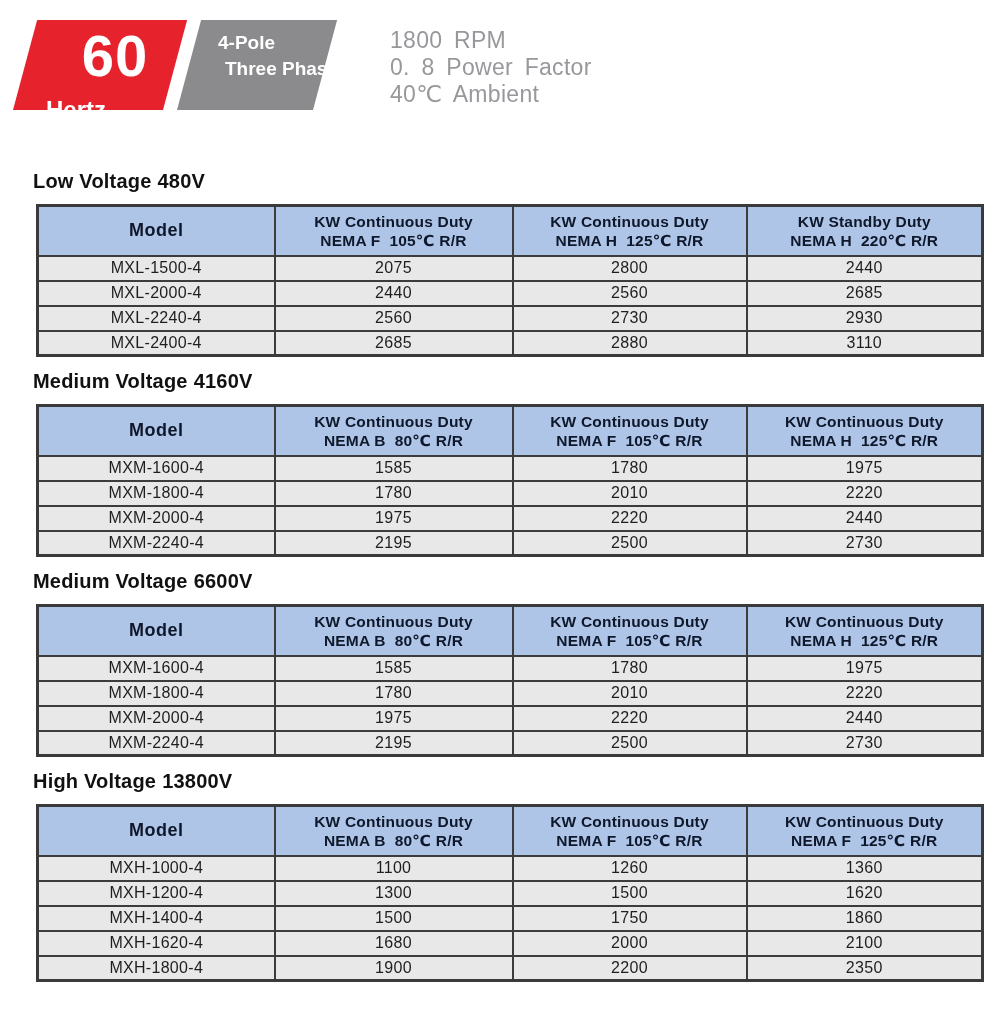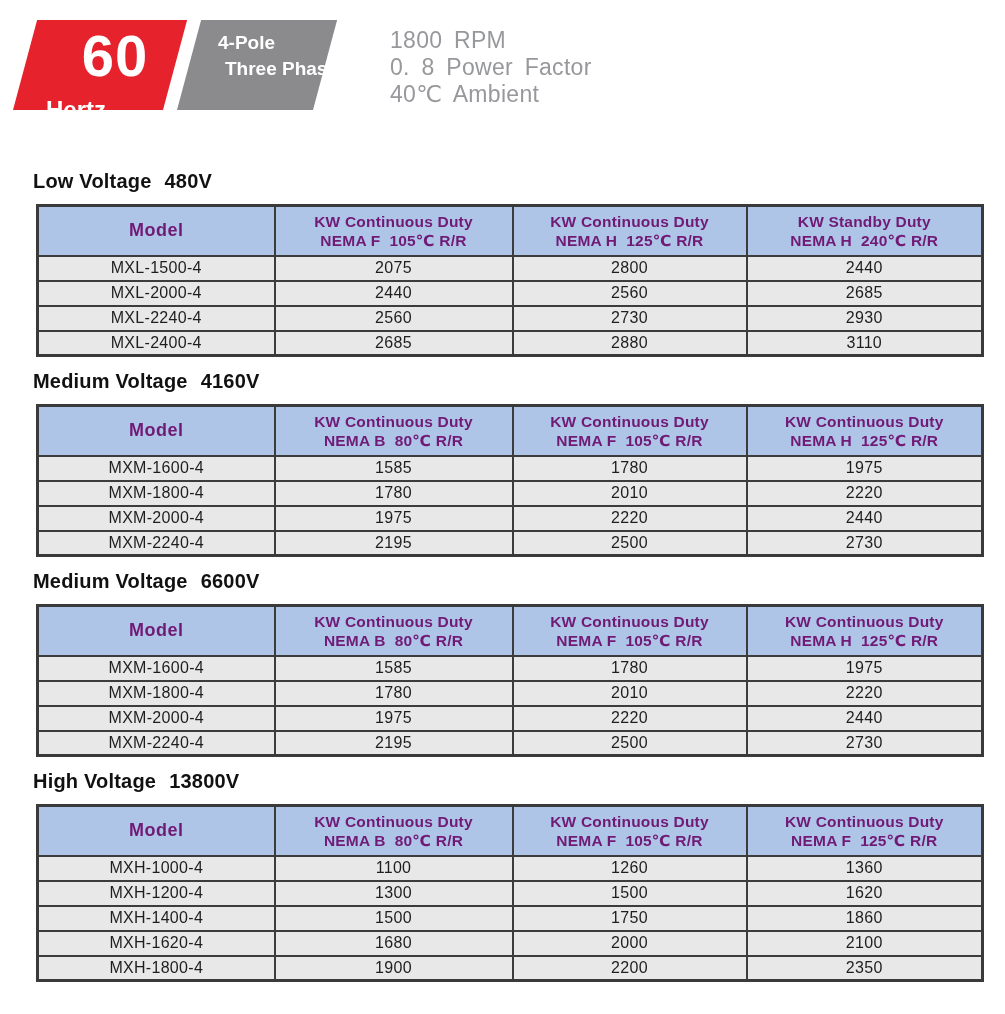--- a/index.html
+++ b/index.html
@@ -24,33 +24,33 @@
   .freq-unit { left: 46px; top: 88px; width: 84px; text-align: left; font-size: 24px; }
   .pole-1 { left: 218px; top: 23px; font-size: 19px; }
   .pole-2 { left: 225px; top: 49px; font-size: 19px; }
   .specs { position: absolute; left: 390px; top: 17px; font-size: 23px; line-height: 27px; word-spacing: 5px; letter-spacing: 0.3px; }
 
   
   #sections { margin-left: 36px; width: 945px; }
   .spec-section { margin-top: 13px; }
   .spec-section:first-child { margin-top: 60px; }
   .sec-title { font-size: 20px; font-weight: bold; color: #111; letter-spacing: 0.2px; margin-bottom: 11px; margin-left: -3px; }
-  .sec-title .t-value { margin-left: 13px; }
+  .sec-title .t-value { margin-left: 6px; }
 
   table.spec-table {
     width: 945px; table-layout: fixed;
     border-collapse: collapse;
   }
   .spec-table th, .spec-table td {
     border: 2px solid #3c3c3c;
     text-align: center; vertical-align: middle;
     overflow: hidden;
   }
   .spec-table { border: 3px solid #3a3a3a; }
-  .spec-table th { height: 50px; font-weight: bold; color: #701a75; }
+  .spec-table th { height: 50px; font-weight: bold; color: #0f172a; }
   .spec-table th .h-line { font-size: 15.5px; line-height: 19px; letter-spacing: 0.2px; white-space: pre; }
   .spec-table th.model-th { font-size: 18px; font-weight: 600; letter-spacing: 0.5px; }
   .spec-table td { height: 25px; font-size: 16px; background: #e8e8e9; color: #1e1e1e; letter-spacing: 0.3px; }
 </style>
 </head>
 <body>
 
 <div class="banner">
   <div class="shape shape-red" style="background: rgb(230, 35, 45);"></div>
   <div class="shape shape-gray" style="background: rgb(139, 139, 141);"></div>
@@ -83,21 +83,21 @@
             <th style="background: rgb(174, 197, 232);">
               <div class="h-line">KW Continuous Duty</div>
               <div class="h-line">NEMA F  105℃ R/R</div>
             </th>
             <th style="background: rgb(174, 197, 232);">
               <div class="h-line">KW Continuous Duty</div>
               <div class="h-line">NEMA H  125℃ R/R</div>
             </th>
             <th style="background: rgb(174, 197, 232); margin-top: 23px;">
               <div class="h-line">KW Standby Duty</div>
-              <div class="h-line">NEMA H  240℃ R/R</div>
+              <div class="h-line">NEMA H  220℃ R/R</div>
             </th>
           </tr>
         </thead>
       <tbody>
           <tr>
             <td>MXL-1500-4</td>
             <td>2075</td>
             <td>2800</td>
             <td>2440</td>
           </tr>

